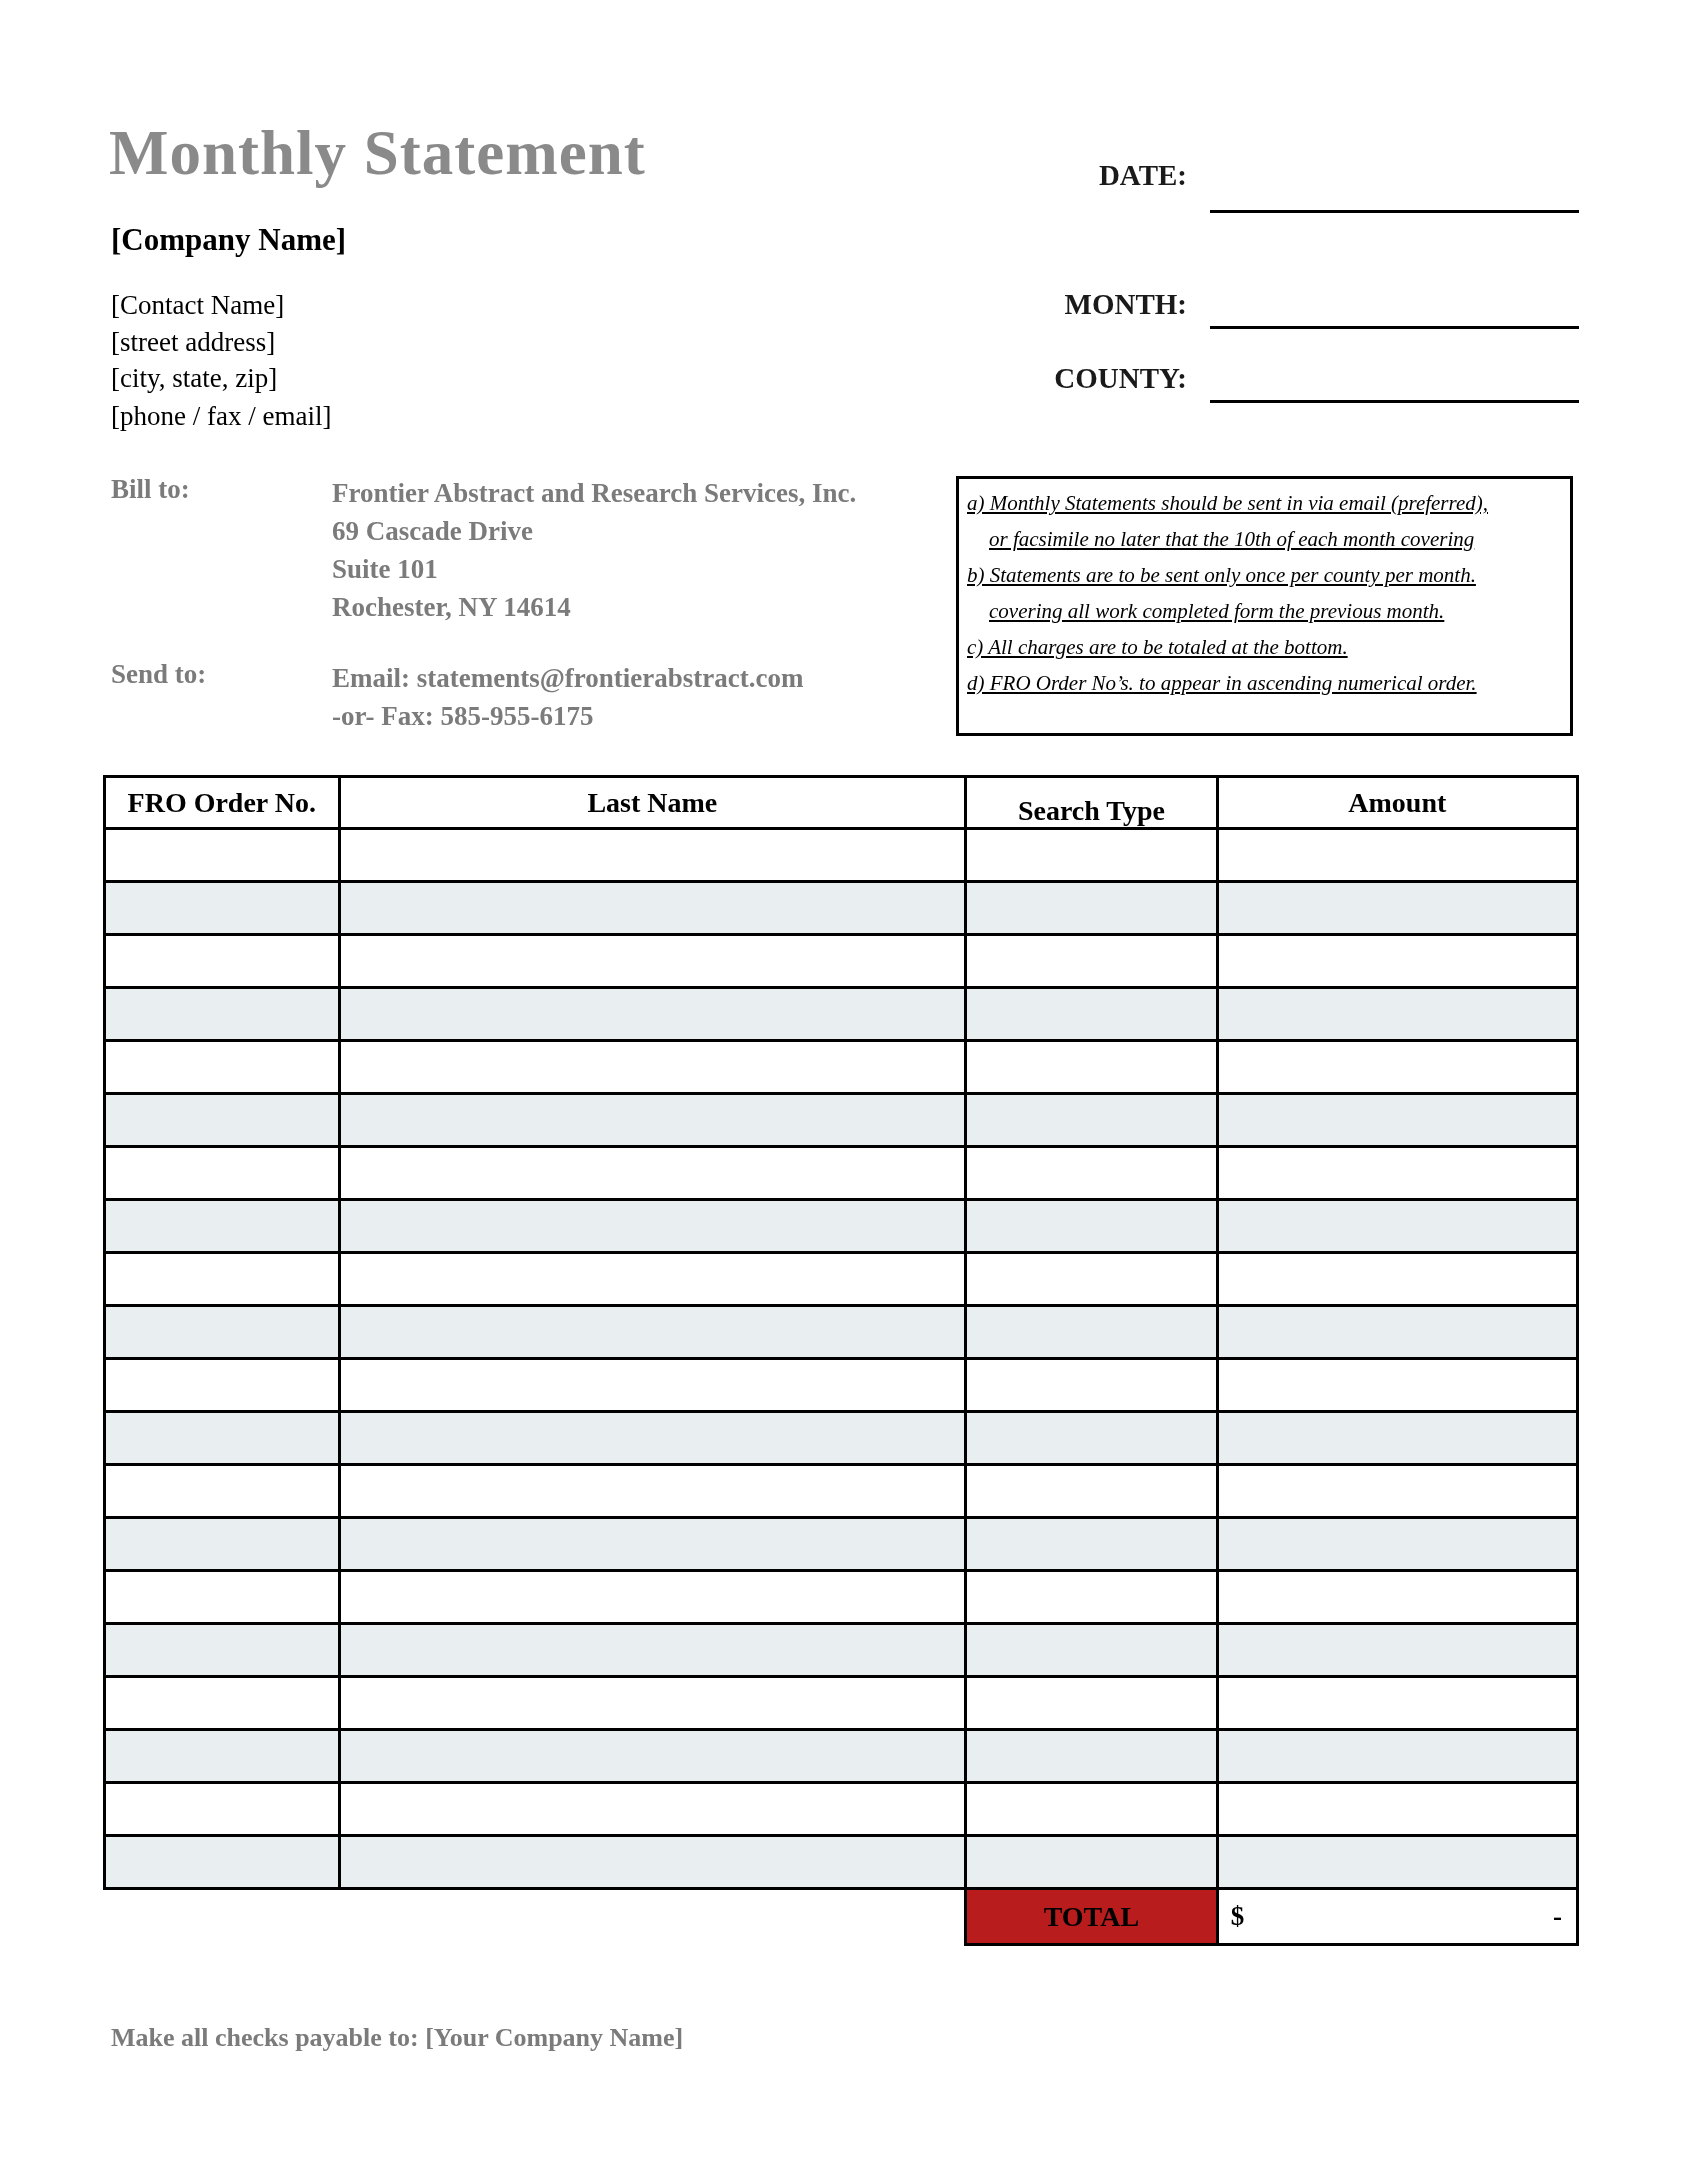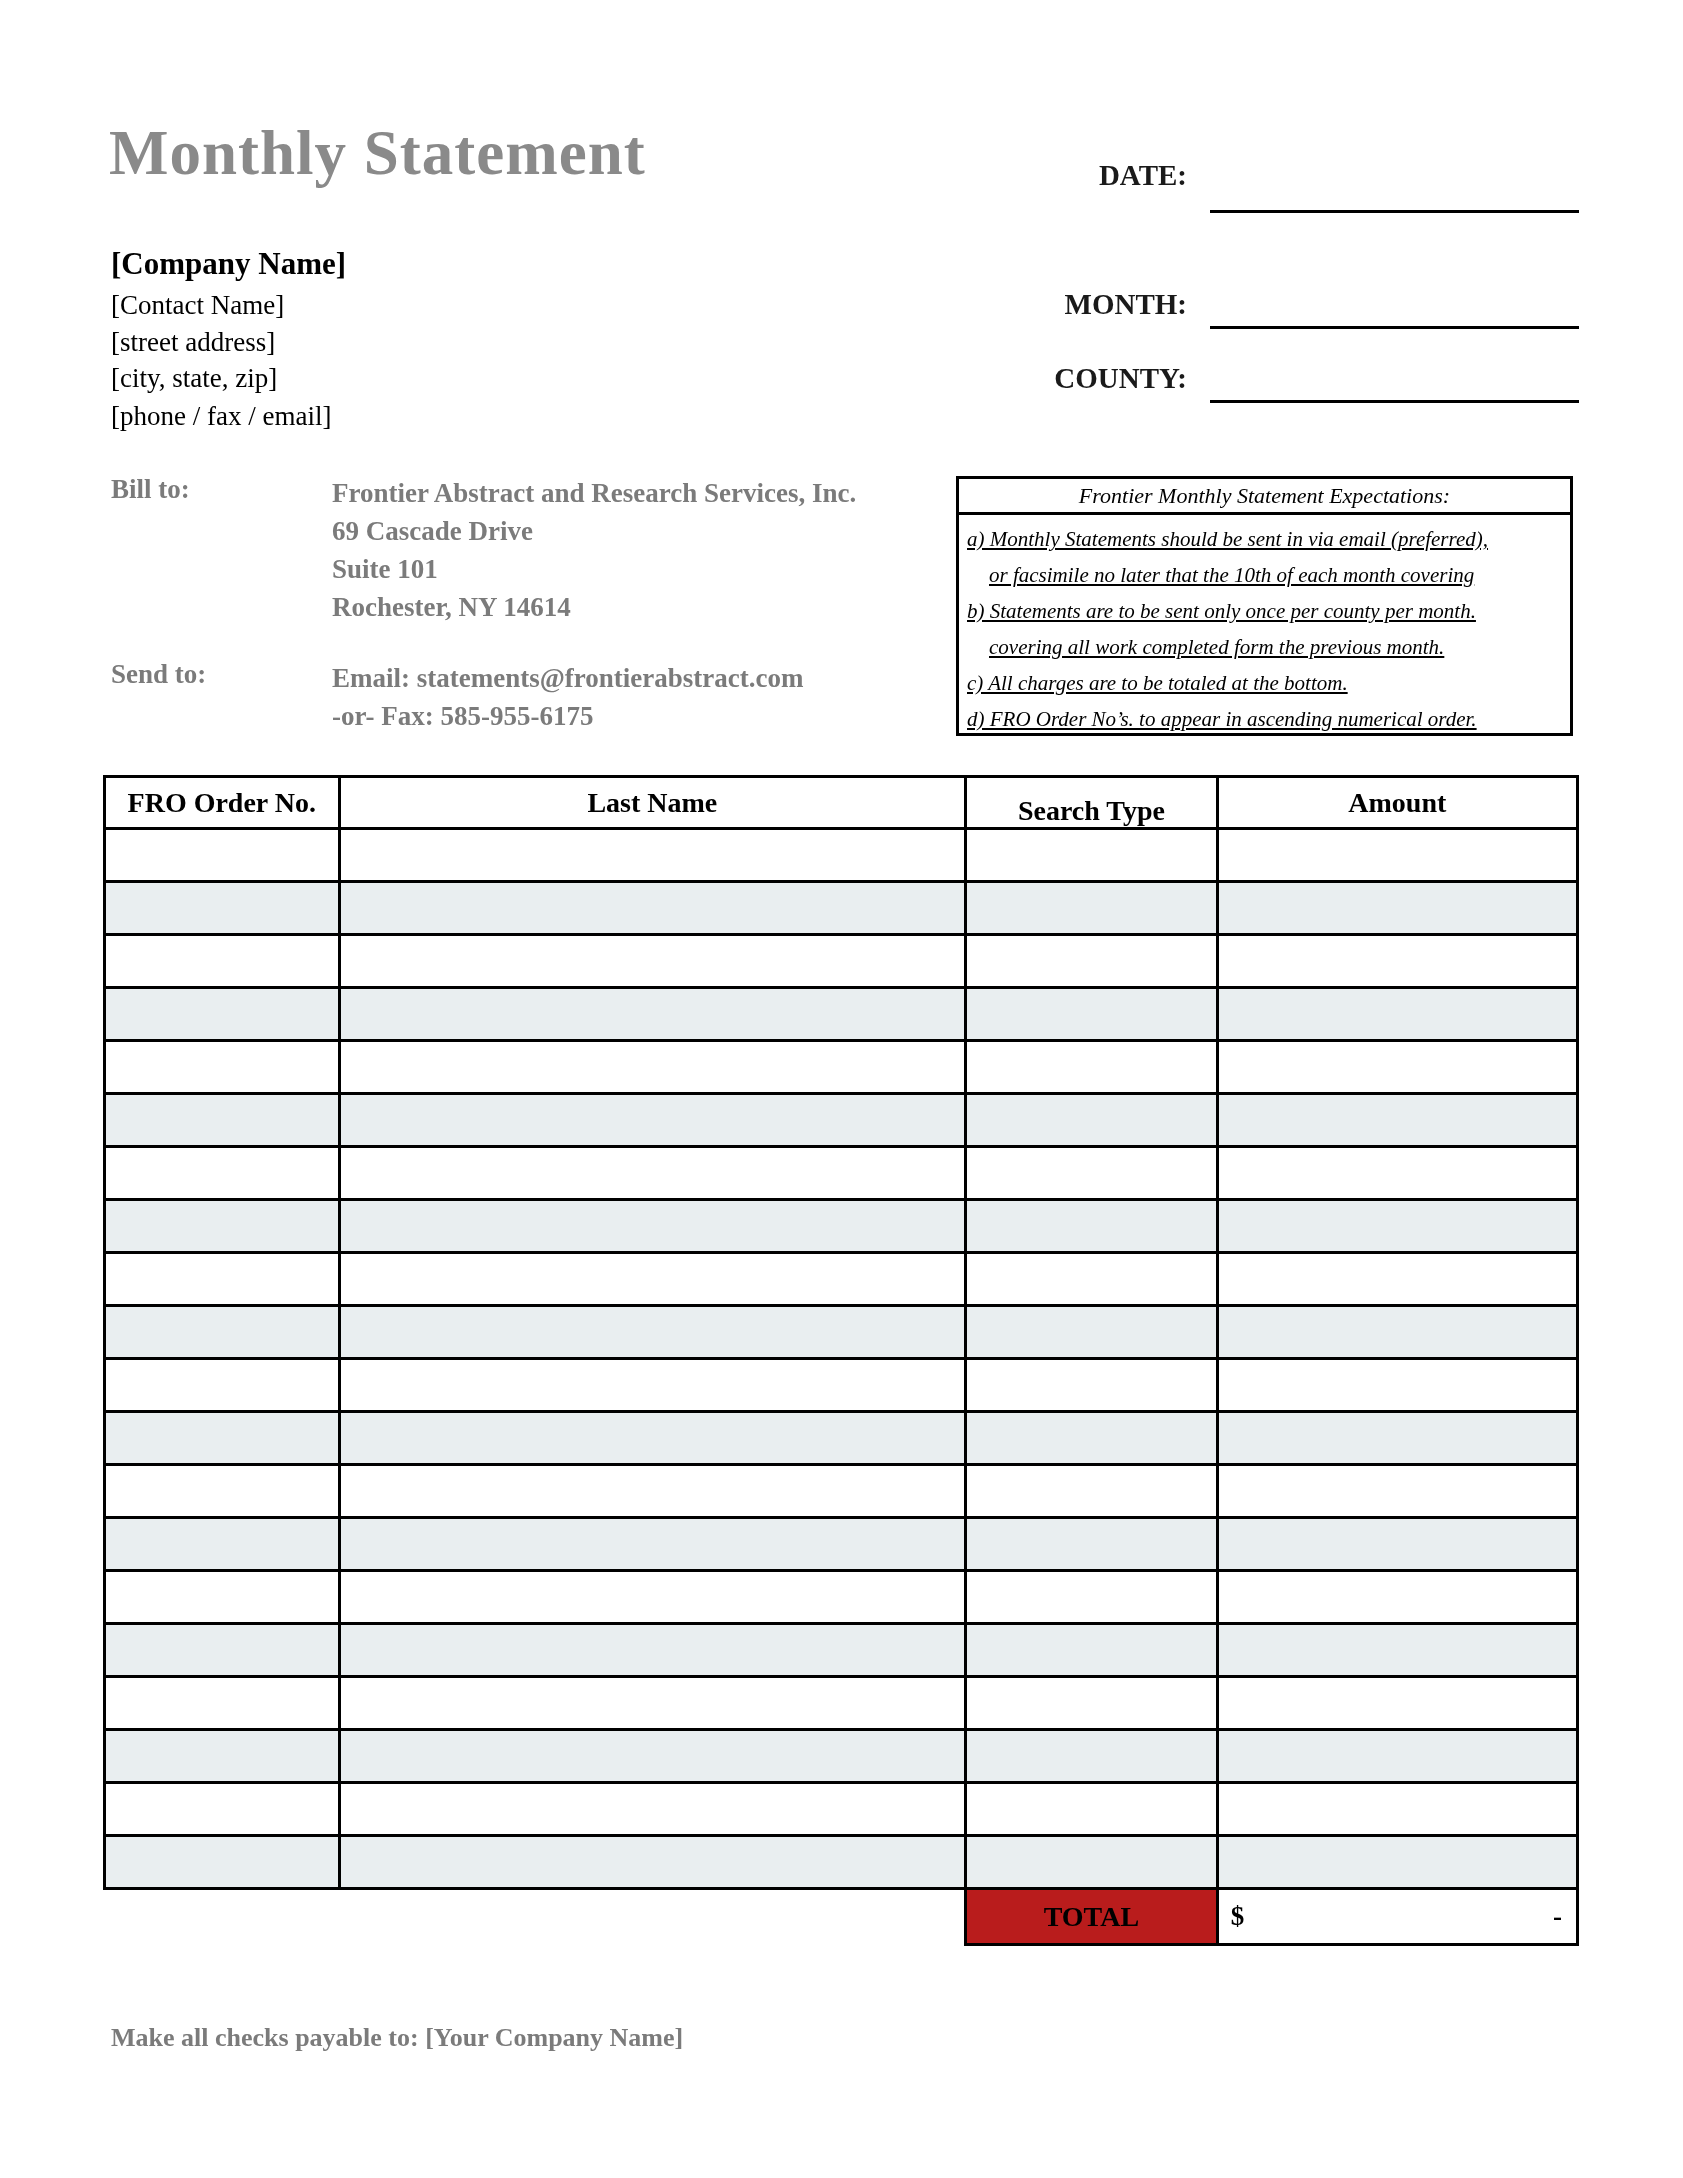--- a/index.html
+++ b/index.html
@@ -40,21 +40,21 @@
   .lbl-date   { left: 979px; top: 159px; }
   .line-date  { left: 1210px; top: 210px; width: 369px; }
   .lbl-month  { left: 979px; top: 288px; }
   .line-month { left: 1210px; top: 326px; width: 369px; }
   .lbl-county { left: 979px; top: 362px; }
   .line-county{ left: 1210px; top: 400px; width: 369px; }
 
   
   .company-name {
     position: absolute;
-    left: 111px; top: 246px;
+    left: 111px; top: 222px;
     font-size: 31px;
     font-weight: bold;
   }
   .company-line { position: absolute; left: 111px; font-size: 27px; }
   .co-contact { top: 290px; }
   .co-street  { top: 327px; }
   .co-city    { top: 363px; }
   .co-phone   { top: 401px; }
 
   
@@ -159,21 +159,20 @@
     <div>Rochester, NY  14614</div>
   </div>
 
   <div class="sendto-label muted">Send to:</div>
   <div class="sendto-lines muted">
     <div>Email: statements@frontierabstract.com</div>
     <div>-or- Fax: 585-955-6175</div>
   </div>
 
   <div class="expect-box">
-    <div class="expect-title">Frontier Monthly Statement Expectations:</div>
     <div class="expect-body">
       <div class="expect-line">a) Monthly Statements should be sent in via email (preferred),</div>
       <div class="expect-line indent">or facsimile no later that the 10th of each month covering</div>
       <div class="expect-line">b) Statements are to be sent only once per county per month.</div>
       <div class="expect-line indent">covering all work completed form the previous month.</div>
       <div class="expect-line">c) All charges are to be totaled at the bottom.</div>
       <div class="expect-line">d) FRO Order No’s. to appear in ascending numerical order.</div>
     </div>
   </div>
 

